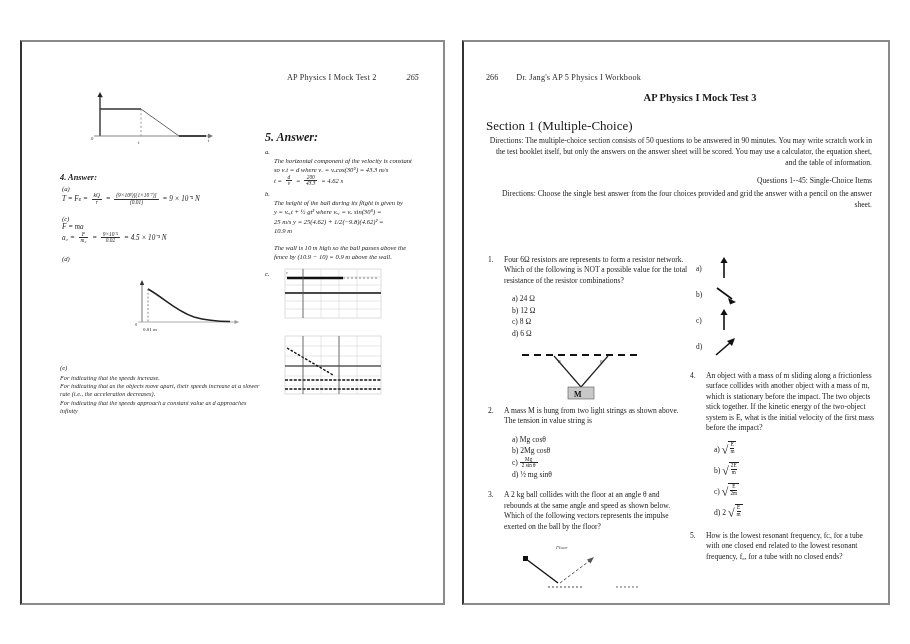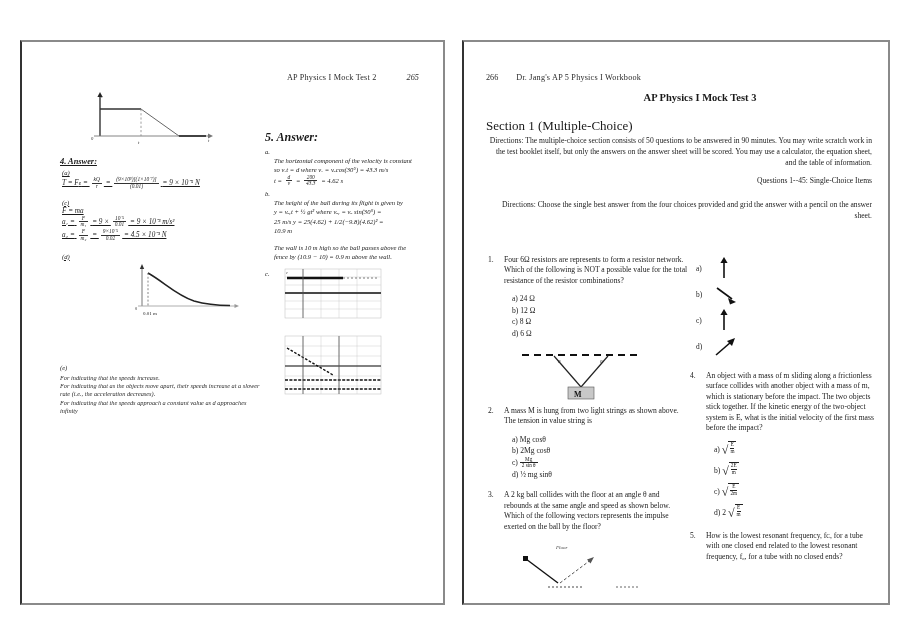--- a/index.html
+++ b/index.html
@@ -18,21 +18,21 @@
   .hdr{font-size:8.2px;letter-spacing:.2px;color:#2a2a2a;}
   .pno{font-size:8.2px;color:#2a2a2a;}
   .tiny{font-size:5.4px;}
 
   
   .l-head{position:absolute;left:265px;top:24px;white-space:nowrap;}
   .l-head .t{display:inline-block;}
   .l-head .p{display:inline-block;margin-left:26px;font-style:italic;}
 
   .graph-vt{position:absolute;left:62px;top:48px;width:132px;height:58px;}
-  .sec4{position:absolute;left:38px;top:115px;width:195px;text-decoration:underline;}
+  .sec4{position:absolute;left:38px;top:131px;width:195px;}
   .sec4 .ttl{font-size:8.4px;font-weight:bold;font-style:italic;margin-bottom:2px;}
   .lbl{font-size:6.6px;font-style:italic;margin:3px 0 1px 2px;}
   .eq{font-size:7.2px;margin:1px 0 1px 2px;font-style:italic;white-space:nowrap;}
   .frac{display:inline-block;vertical-align:middle;text-align:center;font-size:5.4px;line-height:1.05;margin:0 2px;}
   .frac .n{display:block;border-bottom:.6px solid #333;padding:0 2px;}
   .frac .d{display:block;padding:0 2px;}
   .graph-d{position:absolute;left:58px;top:105px;width:128px;height:58px;}
   .elist{position:absolute;left:38px;top:322px;width:200px;font-size:6.3px;
          font-style:italic;line-height:1.32;color:#2a2a2a;}
 
@@ -43,21 +43,21 @@
 
   
   .r-head{position:absolute;left:22px;top:24px;white-space:nowrap;}
   .r-head .p{display:inline-block;}
   .r-head .t{display:inline-block;margin-left:14px;}
   .r-title{position:absolute;left:0;right:0;top:50px;text-align:center;
            font-size:10.5px;font-weight:bold;padding-left:48px;}
   .r-sec{position:absolute;left:22px;top:76px;width:386px;}
   .r-sec h2{margin:0 0 2px 0;font-size:13px;font-weight:normal;}
   .r-sec p{margin:0 0 8px 0;font-size:7.6px;line-height:1.42;text-align:right;}
-  .r-sec p.tight{margin-bottom:13px;}
+  .r-sec p.tight{margin-bottom:2px;}
 
   .col{position:absolute;top:213px;}
   .col-l{left:24px;width:200px;}
   .col-r{left:226px;width:188px;}
 
   .q{display:flex;margin-bottom:7px;}
   .q .num{width:16px;flex:0 0 16px;font-size:7.6px;}
   .q .txt{flex:1;font-size:7.6px;line-height:1.38;}
   .opts{margin:1px 0 0 24px;font-size:7.6px;line-height:1.5;}
   .opt{white-space:nowrap;}
@@ -120,33 +120,20 @@
           </span> =
           <span class="frac">
             <span class="n">(9×10⁹)[(1×10⁻⁷)]</span>
             <span class="d">(0.01)</span>
           </span>
           <span>= 9 × 10⁻⁵ N</span>
         </div>
 
         <div class="lbl" style="margin-top:9px;">(c)</div>
         <div class="eq">F = ma</div>
-        <div class="eq">
-          <span>a₁ =</span>
-          <span class="frac">
-            <span class="n">F</span>
-            <span class="d">m₁</span>
-          </span>
-          <span>= 9 ×</span>
-          <span class="frac">
-            <span class="n">10⁻⁵</span>
-            <span class="d">0.01</span>
-          </span>
-          <span>= 9 × 10⁻³ m/s²</span>
-        </div>
         <div class="eq">
           <span>a₂ =</span>
           <span class="frac">
             <span class="n">F</span>
             <span class="d">m₂</span>
           </span> =
           <span class="frac">
             <span class="n">9×10⁻⁵</span>
             <span class="d">0.02</span>
           </span>

